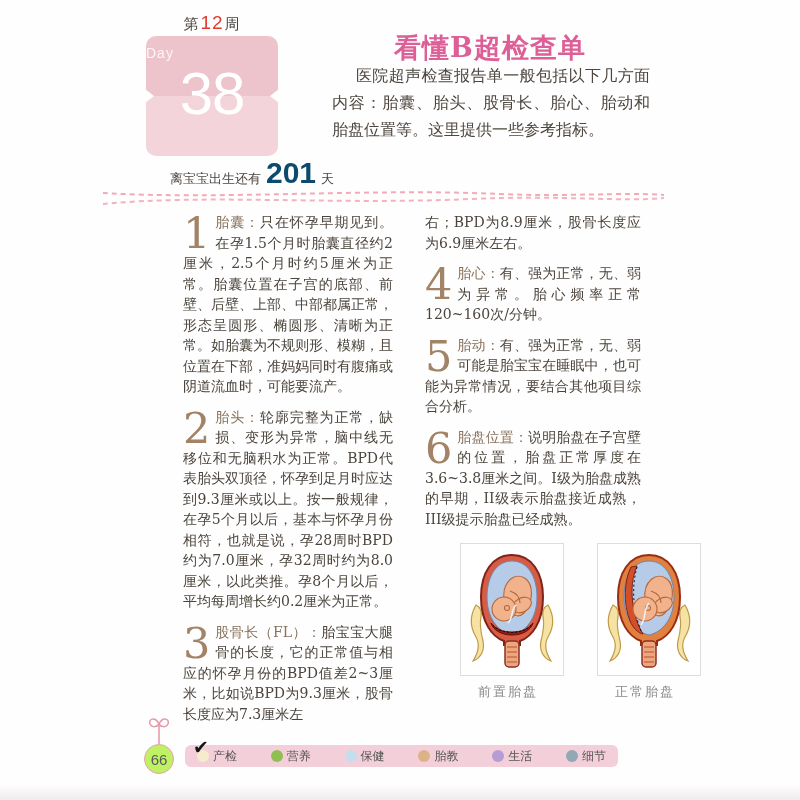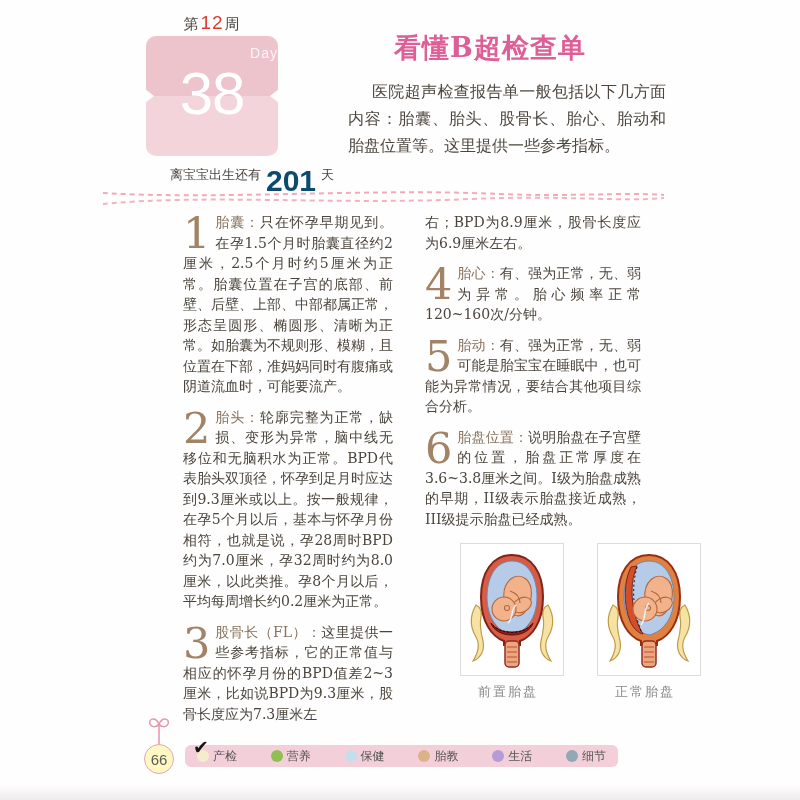--- a/index.html
+++ b/index.html
@@ -10,32 +10,32 @@
   .week-label{position:absolute;left:146px;top:12px;width:132px;text-align:center;
               font-family:"Liberation Sans",sans-serif;font-size:15px;color:#4a4540;letter-spacing:1px;}
   .week-label .wk-num{color:#e23a2e;font-size:19px;font-weight:normal;margin:0 1px;}
   .flip-card{position:absolute;left:146px;top:36px;width:132px;height:120px;}
   .flap{position:absolute;left:0;width:132px;height:60px;}
   .flap.top{top:0;background:#edc3cc;border-radius:10px 10px 0 0;}
   .flap.bottom{top:60px;background:#f3d4da;border-radius:0 0 10px 10px;}
   .notch{position:absolute;top:53px;width:0;height:0;border-top:7px solid transparent;border-bottom:7px solid transparent;}
   .notch.left{left:-1px;border-left:9px solid #fffefe;}
   .notch.right{right:-1px;border-right:9px solid #fffefe;}
-  .day-label{position:absolute;top:9px;left:0;width:100%;text-align:right;
+  .day-label{position:absolute;top:9px;left:0;width:100%;text-align:left;
              font-family:"Liberation Sans",sans-serif;font-size:14px;letter-spacing:1px;color:rgba(255,255,255,0.85);}
   .day-number{position:absolute;top:26px;left:0;width:100%;text-align:center;
               font-family:"Liberation Sans",sans-serif;font-size:60px;line-height:64px;color:#fff;letter-spacing:-1px;}
-  .countdown{position:absolute;left:170px;top:166px;font-family:"Liberation Sans",sans-serif;
-             font-size:13px;color:#4a4540;display:flex;align-items:flex-start;}
+  .countdown{position:absolute;left:170px;top:158px;font-family:"Liberation Sans",sans-serif;
+             font-size:13px;color:#4a4540;display:flex;align-items:flex-end;}
   .countdown .count-num{color:#0c4a6e;font-size:30px;font-weight:bold;margin:0 5px;line-height:30px;}
 
   
   .title{position:absolute;left:330px;top:30px;width:320px;margin:0;text-align:center;
          font-size:27px;font-weight:bold;color:#dc6097;letter-spacing:1px;}
-  .intro{position:absolute;left:332px;top:62px;width:318px;margin:16px;
+  .intro{position:absolute;left:332px;top:62px;width:318px;margin:0;
          font-size:16px;line-height:27px;text-align:justify;text-indent:1.5em;color:#4c463f;}
 
   
   .dashed-sep{position:absolute;left:0;top:186px;}
 
   
   .col{position:absolute;top:212px;font-size:14px;line-height:20.5px;text-align:justify;}
   .col-left{left:183px;width:210px;}
   .col-right{left:425px;width:216px;}
   .item{margin:0 0 10px 0;}
@@ -47,21 +47,21 @@
   .figures{display:flex;gap:6px;margin-top:14px;}
   .figure{width:96px;padding-left:35px;}
   .figure-box{width:102px;height:131px;border:1px solid #ddd;background:#fff;
               display:flex;align-items:center;justify-content:center;}
   .figure-caption{margin-top:6px;text-align:center;font-family:"Liberation Sans",sans-serif;
                   font-size:13px;color:#8a8a8a;letter-spacing:2px;}
 
   
   .sprout{position:absolute;left:146px;top:714px;}
   .page-circle{position:absolute;left:144px;top:744px;width:28px;height:28px;border:1.3px solid #e8a2b2;
-               border-radius:50%;background:#fef9c3;display:flex;align-items:center;justify-content:center;
+               border-radius:50%;background:#bef264;display:flex;align-items:center;justify-content:center;
                font-family:"Liberation Sans",sans-serif;font-size:15px;color:#5a5a5a;}
   .legend-bar{position:absolute;left:185px;top:745px;width:433px;height:22px;background:#f3cfd9;
               border-radius:6px;display:flex;align-items:center;justify-content:space-between;padding:0 12px;box-sizing:border-box;}
   .legend-item{position:relative;display:flex;align-items:center;gap:4px;
                font-family:"Liberation Sans",sans-serif;font-size:12px;color:#555;}
   .legend-dot{width:12px;height:12px;border-radius:50%;flex:0 0 auto;}
   .check-icon{position:absolute;left:-4px;top:-10px;font-size:19px;font-weight:bold;color:#141414;
               font-family:"DejaVu Sans",sans-serif;line-height:19px;}
   .bottom-shade{position:absolute;left:0;bottom:0;width:800px;height:16px;
                 background:linear-gradient(to bottom,rgba(0,0,0,0),rgba(120,110,105,0.12));}
@@ -97,21 +97,21 @@
   </svg>
 
   <div class="col col-left">
     <div class="item">
       <span class="num">1</span><span class="label">胎囊：</span><span>只在怀孕早期见到。在孕1.5个月时胎囊直径约2厘米，2.5个月时约5厘米为正常。胎囊位置在子宫的底部、前壁、后壁、上部、中部都属正常，形态呈圆形、椭圆形、清晰为正常。如胎囊为不规则形、模糊，且位置在下部，准妈妈同时有腹痛或阴道流血时，可能要流产。</span>
     </div>
     <div class="item">
       <span class="num">2</span><span class="label">胎头：</span><span>轮廓完整为正常，缺损、变形为异常，脑中线无移位和无脑积水为正常。BPD代表胎头双顶径，怀孕到足月时应达到9.3厘米或以上。按一般规律，在孕5个月以后，基本与怀孕月份相符，也就是说，孕28周时BPD约为7.0厘米，孕32周时约为8.0厘米，以此类推。孕8个月以后，平均每周增长约0.2厘米为正常。</span>
     </div>
     <div class="item">
-      <span class="num">3</span><span class="label">股骨长（FL）：</span><span>这里提供一些参考指标，它的正常值与相应的怀孕月份的BPD值差2~3厘米，比如说BPD为9.3厘米，股骨长度应为7.3厘米左</span>
+      <span class="num">3</span><span class="label">股骨长（FL）：</span><span>胎宝宝大腿骨的长度，它的正常值与相应的怀孕月份的BPD值差2~3厘米，比如说BPD为9.3厘米，股骨长度应为7.3厘米左</span>
     </div>
   </div>
 
   <div class="col col-right">
     <p class="cont">右；BPD为8.9厘米，股骨长度应为6.9厘米左右。</p>
     <div class="item">
       <span class="num">4</span><span class="label">胎心：</span><span>有、强为正常，无、弱为异常。胎心频率正常120~160次/分钟。</span>
     </div>
     <div class="item">
       <span class="num">5</span><span class="label">胎动：</span><span>有、强为正常，无、弱可能是胎宝宝在睡眠中，也可能为异常情况，要结合其他项目综合分析。</span>

